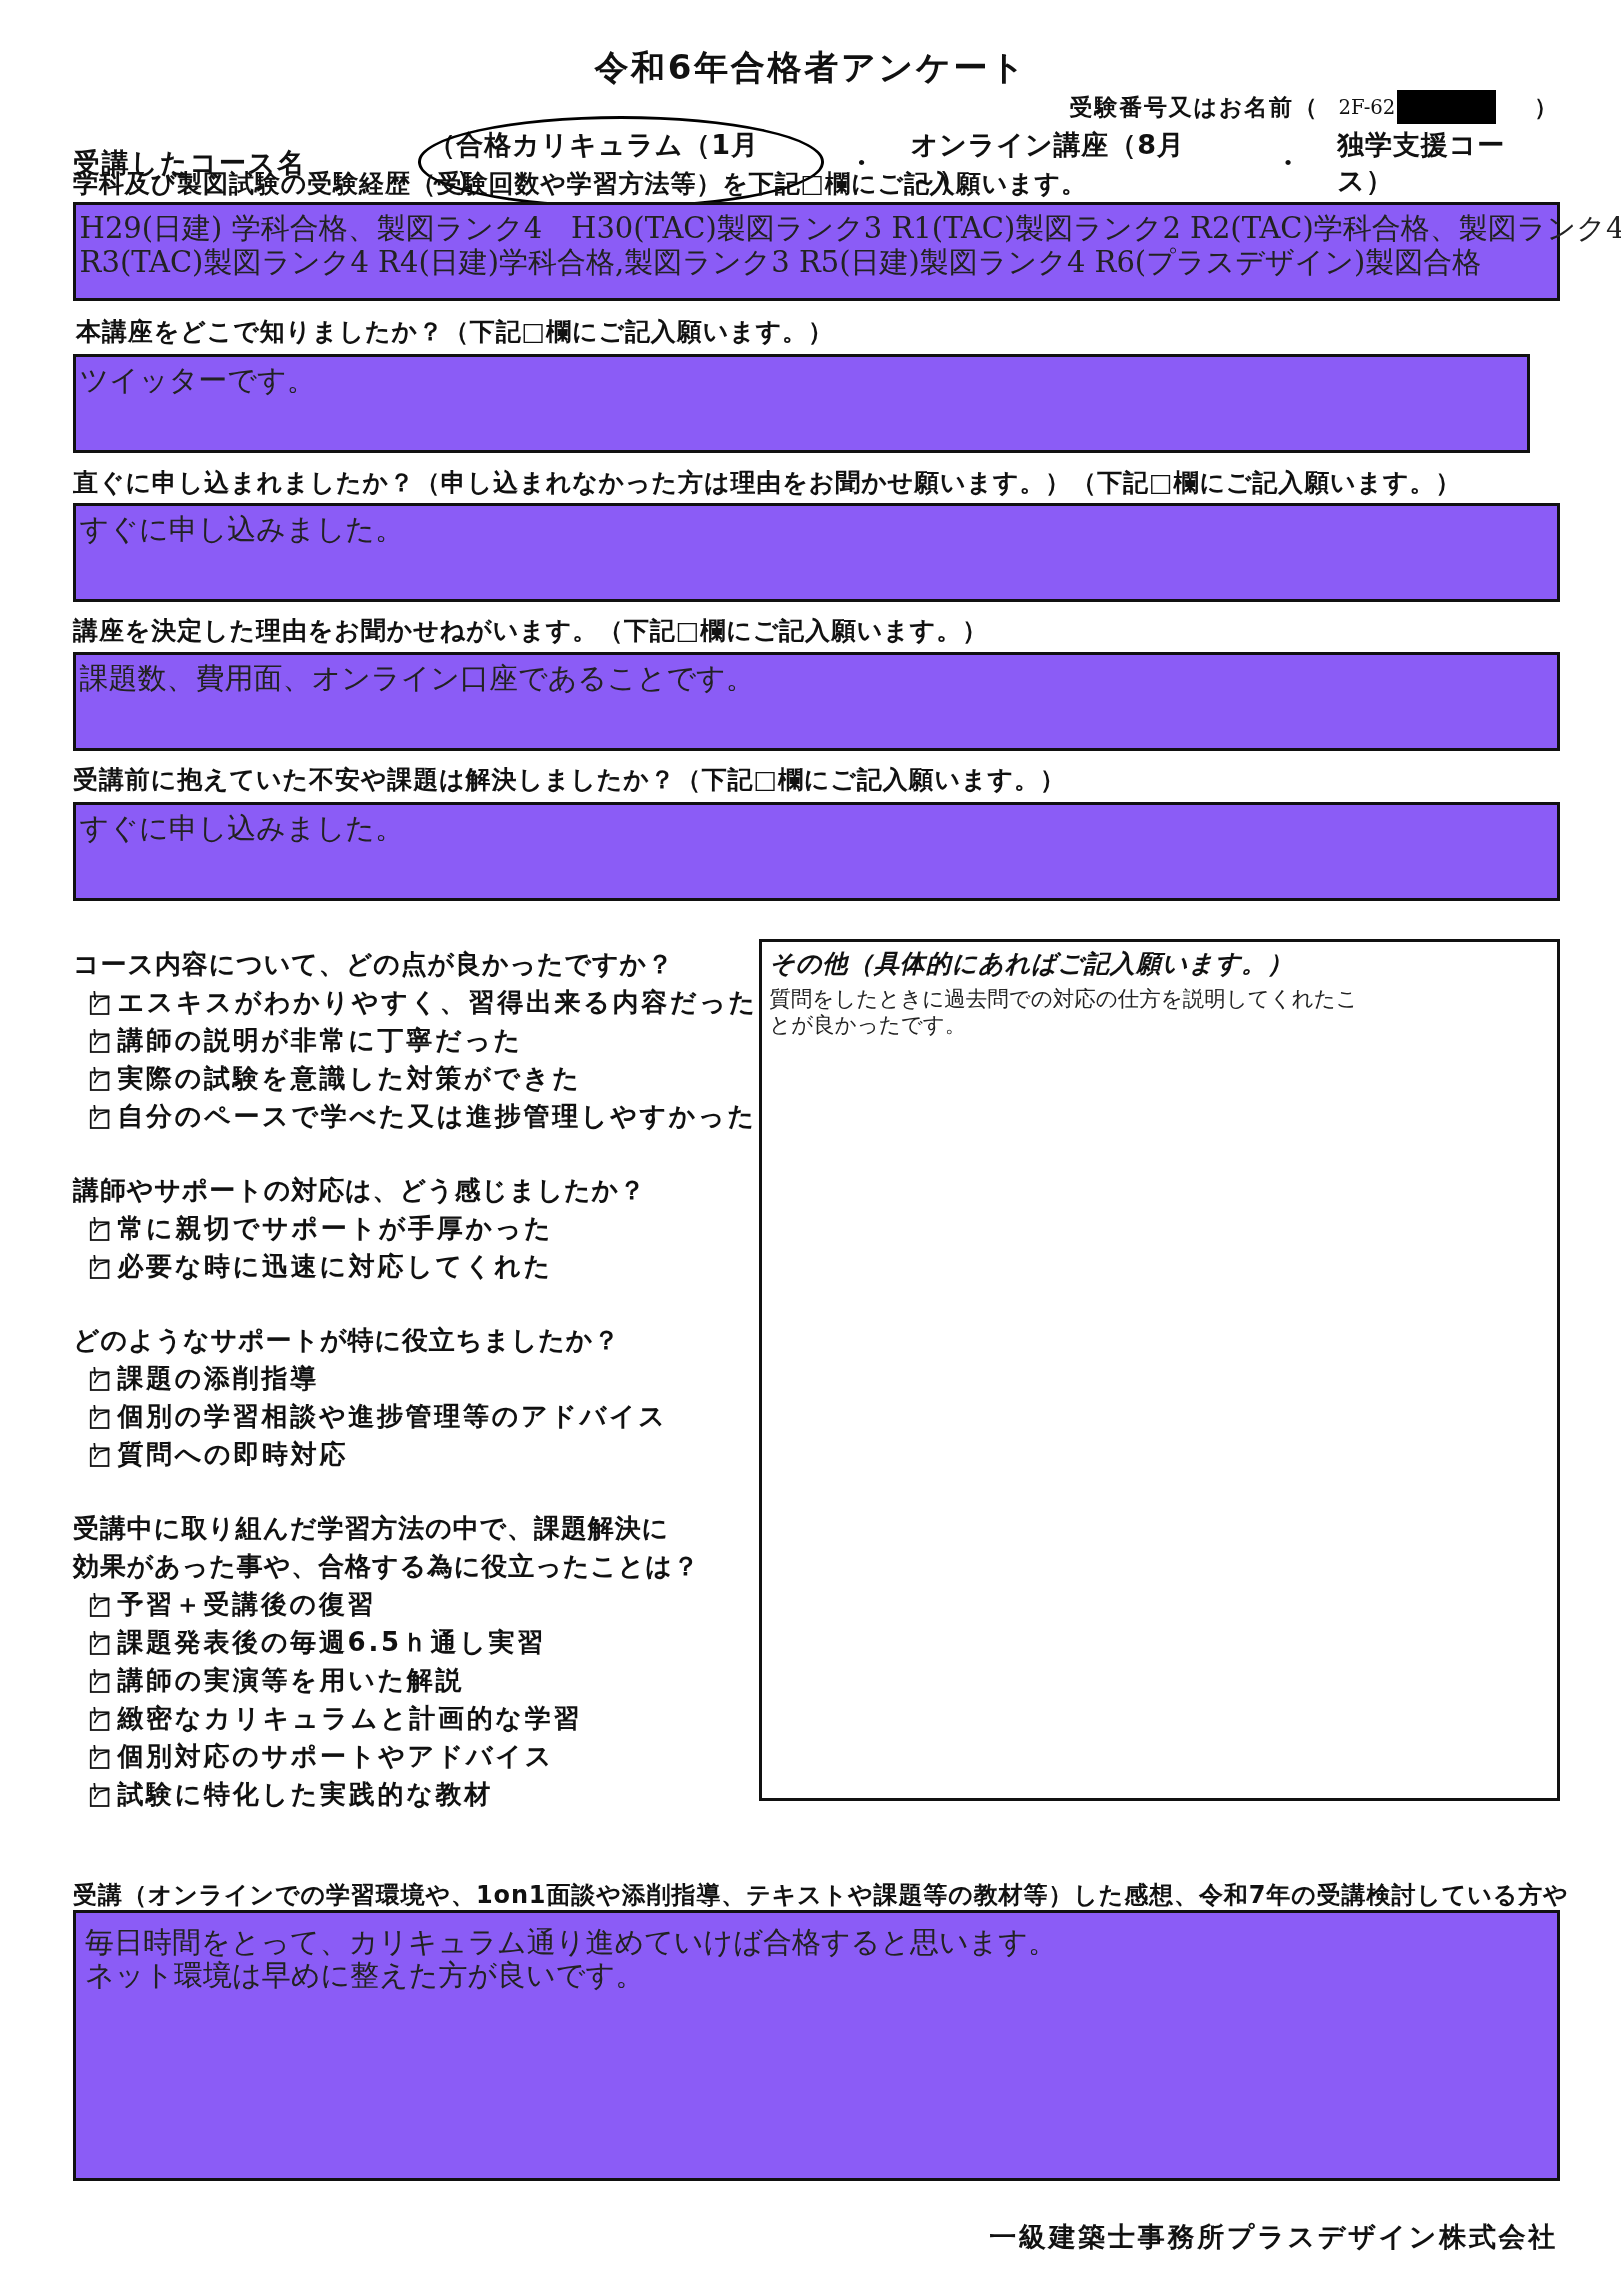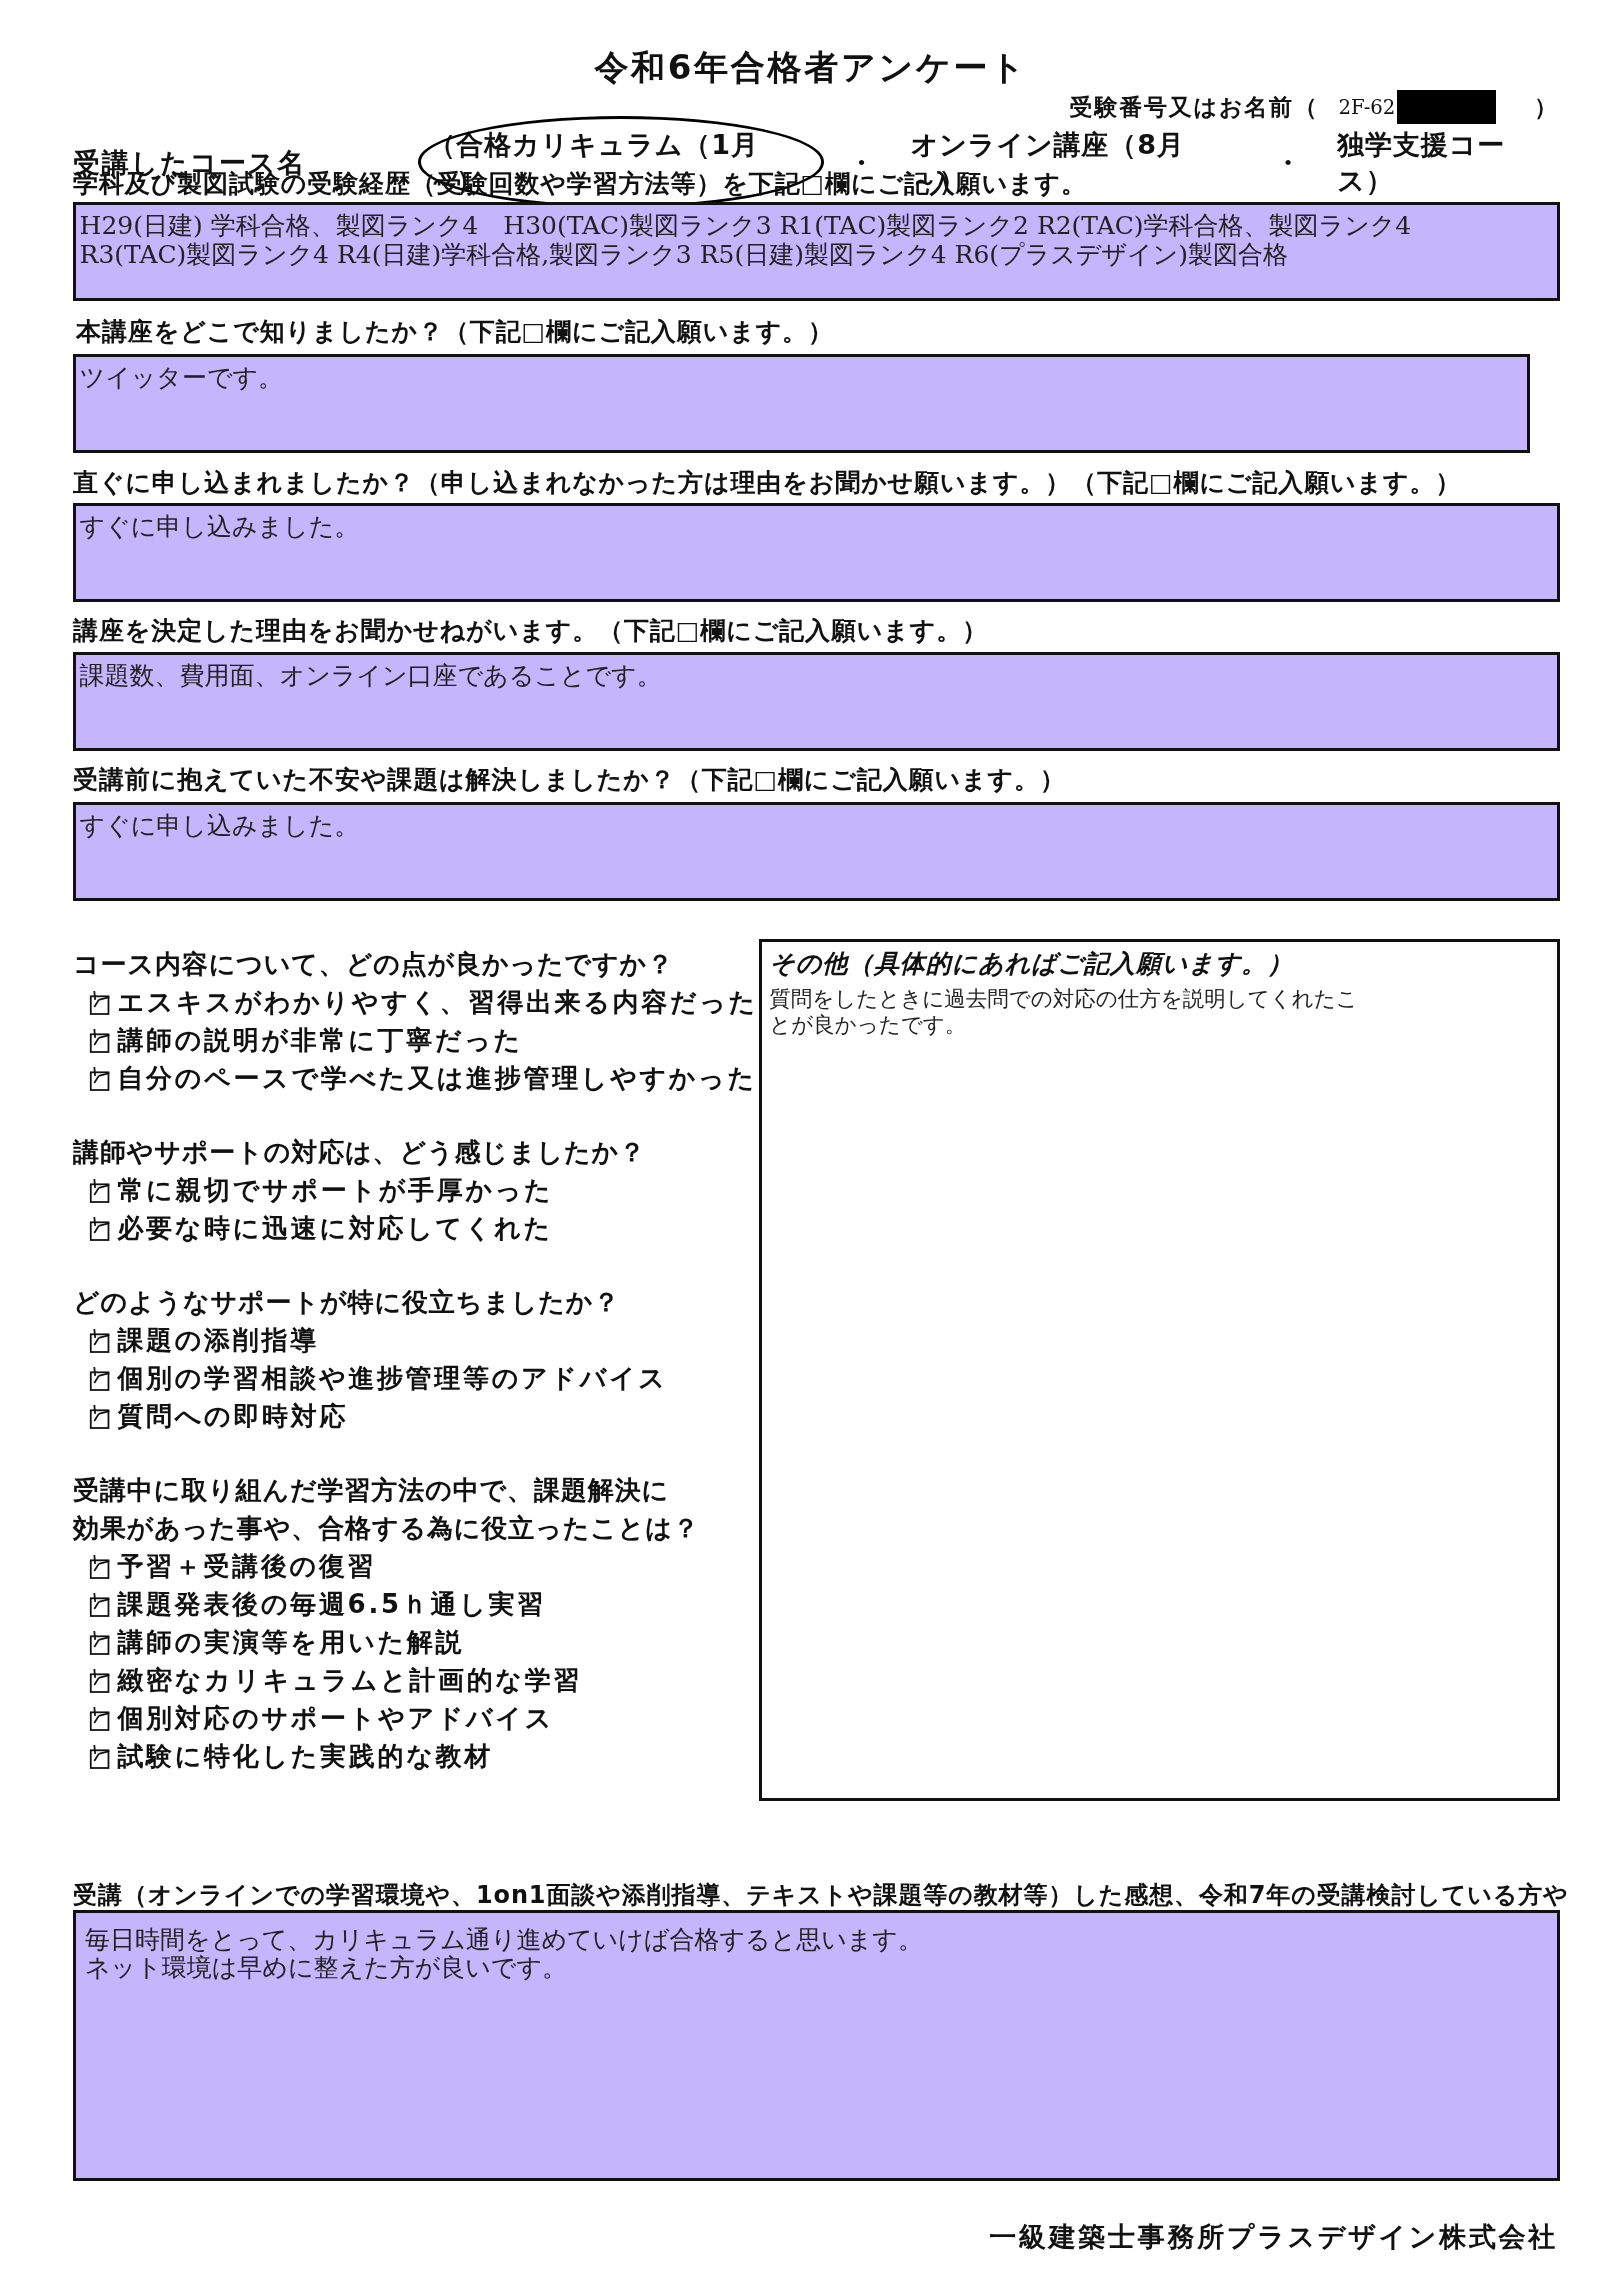--- a/index.html
+++ b/index.html
@@ -16,22 +16,22 @@
   .course-row { left: 73px; top: 127px; width: 1487px; font-size: 27px; font-weight: bold; display: flex; align-items: center; }
   .course-label { width: 358px; letter-spacing: 1.8px; }
   .course-opt { position: relative; letter-spacing: 0.9px; }
   .course-opt.circled::before {
     content: ""; position: absolute; left: -10.7px; top: -10.7px; right: -12.5px; bottom: -9px;
     border: 3.6px solid #000; border-radius: 50%;
   }
   .dot { margin: 0 36px; }
   .q { font-size: 25px; font-weight: bold; letter-spacing: 0.9px; white-space: nowrap; }
   .box {
-    border: 3.6px solid #111; box-sizing: border-box; background: #c4b5fd;
-    font-family: "DejaVu Serif", "Liberation Serif", serif; font-size: 25px; color: #222;
+    border: 3.6px solid #111; box-sizing: border-box; background: #8b5cf6;
+    font-family: "DejaVu Serif", "Liberation Serif", serif; font-size: 29px; color: #222;
     padding: 7.2px 3.6px; line-height: 1.15;
   }
   .box .line { display: block; white-space: nowrap; }
   .group-q { font-size: 26px; font-weight: bold; letter-spacing: 0.9px; margin: 0; white-space: nowrap; line-height: 38px; }
   .check-item { display: flex; align-items: center; font-size: 26px; font-weight: bold; letter-spacing: 2.7px; line-height: 38px; margin-left: 16px; white-space: nowrap; }
   .cb { width: 23px; height: 27px; margin-right: 5.4px; flex: 0 0 auto; }
   .other-box { border: 3.6px solid #111; box-sizing: border-box; }
   .other-title { font-size: 25px; font-weight: bold; letter-spacing: 0.9px; margin: 5.4px 7.2px; font-style: italic; }
   .other-text { font-family: "DejaVu Serif", "Liberation Serif", serif; font-size: 21.5px; color: #222; margin: 5.4px 7.2px; line-height: 1.2; }
   .footer { right: 64px; top: 2219px; font-size: 27px; font-weight: bold; letter-spacing: 2.7px; }
@@ -99,20 +99,27 @@
           <rect x="2" y="8" width="20" height="20" fill="none" stroke="#111" stroke-width="2"></rect>
           <path d="M6 20 L11 12 M11 12 L23 9 M6 2 L7 12" stroke="#111" stroke-width="2" fill="none"></path>
         </svg>
         <span>講師の説明が非常に丁寧だった</span>
       </div>
     <div class="check-item">
         <svg class="cb" viewBox="0 0 26 30">
           <rect x="2" y="8" width="20" height="20" fill="none" stroke="#111" stroke-width="2"></rect>
           <path d="M6 20 L11 12 M11 12 L23 9 M6 2 L7 12" stroke="#111" stroke-width="2" fill="none"></path>
         </svg>
+        <span>実際の試験を意識した対策ができた</span>
+      </div>
+    <div class="check-item">
+        <svg class="cb" viewBox="0 0 26 30">
+          <rect x="2" y="8" width="20" height="20" fill="none" stroke="#111" stroke-width="2"></rect>
+          <path d="M6 20 L11 12 M11 12 L23 9 M6 2 L7 12" stroke="#111" stroke-width="2" fill="none"></path>
+        </svg>
         <span>自分のペースで学べた又は進捗管理しやすかった</span>
       </div>
   </div>
 
   <div style="height:36px;"></div>
 
   <div>
     <div class="group-q">講師やサポートの対応は、どう感じましたか？</div>
     <div class="check-item">
         <svg class="cb" viewBox="0 0 26 30">

